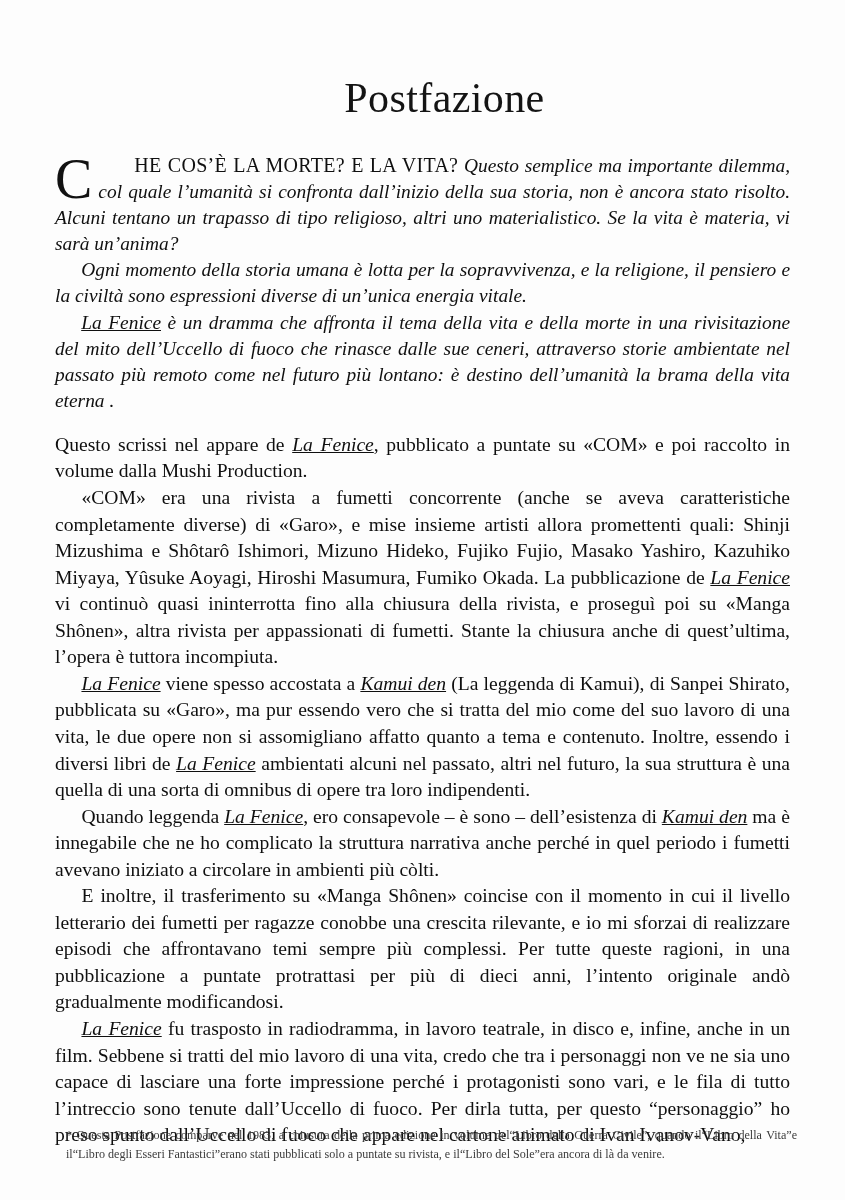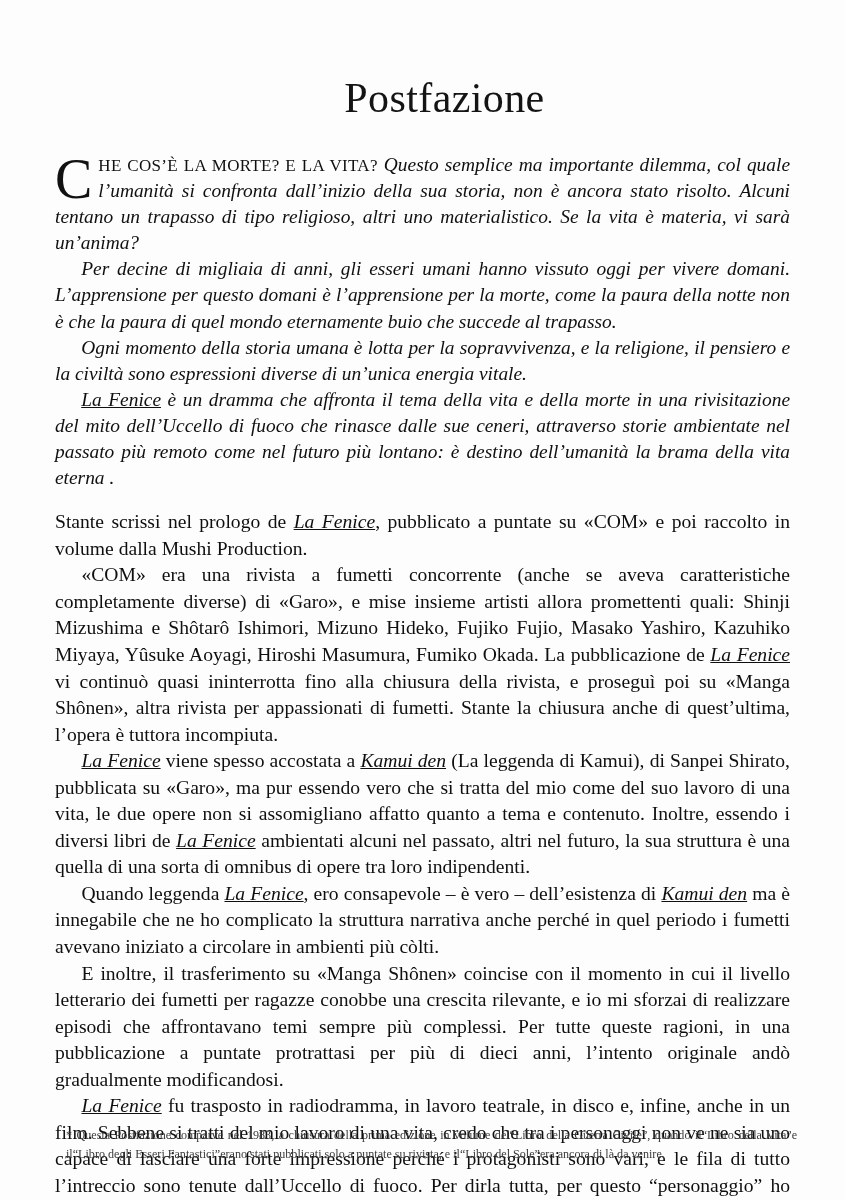--- a/index.html
+++ b/index.html
@@ -63,22 +63,23 @@
     font-size: 56px;
     line-height: 0.84;
     padding: 2px 6px 0 0;
     margin-top: 2px;
     font-weight: 400;
     color: #111;
   }
   .smallcaps {
     font-style: normal;
     font-variant: small-caps;
-    font-size: 17px;
+    font-size: 20px;
     letter-spacing: 0.3px;
+    margin-left: 36px;
   }
 
   
   .body {
     font-size: 19.6px;
     line-height: 1.355;
     text-align: justify;
     text-justify: inter-word;
     color: #0f0f0f;
     margin-top: 18px;
@@ -112,34 +113,33 @@
 <body>
 
 <div class="page">
 
   <h1 class="title">Postfazione</h1>
 
   <div class="column">
 
     <div class="lead">
       <p class="first"><span class="dropcap">C</span><span class="smallcaps">HE COS’È LA MORTE? E LA VITA?</span><span> Questo semplice ma importante dilemma, col quale l’umanità si confronta dall’inizio della sua storia, non è ancora stato risolto. Alcuni tentano un trapasso di tipo religioso, altri uno materialistico. Se la vita è materia, vi sarà un’anima?</span></p>
-      <p>Per decine di migliaia di anni, gli esseri umani hanno vissuto oggi per vivere domani. L’apprensione per questo domani è l’apprensione per la morte, come la paura della notte non è che la paura di quel mondo eternamente buio che succede al trapasso.</p>
       <p>Ogni momento della storia umana è lotta per la sopravvivenza, e la religione, il pensiero e la civiltà sono espressioni diverse di un’unica energia vitale.</p>
       <p><i>La Fenice</i><span> è un dramma che affronta il tema della vita e della morte in una rivisitazione del mito dell’Uccello di fuoco che rinasce dalle sue ceneri, attraverso storie ambientate nel passato più remoto come nel futuro più lontano: è destino dell’umanità la brama della vita eterna .</span></p>
     </div>
 
     <div class="body">
 
-      <p class="noindent"><span>Stante scrissi nel prologo de </span><i>La Fenice</i><span>, pubblicato a puntate su «COM» e poi raccolto in volume dalla Mushi Production.</span></p>
+      <p class="noindent"><span>Questo scrissi nel appare de </span><i>La Fenice</i><span>, pubblicato a puntate su «COM» e poi raccolto in volume dalla Mushi Production.</span></p>
 
       <p><span>«COM» era una rivista a fumetti concorrente (anche se aveva caratteristiche completamente diverse) di «Garo», e mise insieme artisti allora promettenti quali: Shinji Mizushima e Shôtarô Ishimori, Mizuno Hideko, Fujiko Fujio, Masako Yashiro, Kazuhiko Miyaya, Yûsuke Aoyagi, Hiroshi Masumura, Fumiko Okada. La pubblicazione de </span><i>La Fenice</i><span> vi continuò quasi ininterrotta fino alla chiusura della rivista, e proseguì poi su «Manga Shônen», altra rivista per appassionati di fumetti. Stante la chiusura anche di quest’ultima, l’opera è tuttora incompiuta.</span></p>
 
       <p><i>La Fenice</i><span> viene spesso accostata a </span><i>Kamui den</i><span> (La leggenda di Kamui), di Sanpei Shirato, pubblicata su «Garo», ma pur essendo vero che si tratta del mio come del suo lavoro di una vita, le due opere non si assomigliano affatto quanto a tema e contenuto. Inoltre, essendo i diversi libri de </span><i>La Fenice</i><span> ambientati alcuni nel passato, altri nel futuro, la sua struttura è una quella di una sorta di omnibus di opere tra loro indipendenti.</span></p>
 
-      <p><span>Quando leggenda </span><i>La Fenice</i><span>, ero consapevole – è vero – dell’esistenza di </span><i>Kamui den</i><span> ma è innegabile che ne ho complicato la struttura narrativa anche perché in quel periodo i fumetti avevano iniziato a circolare in ambienti più còlti.</span></p>
+      <p><span>Quando leggenda </span><i>La Fenice</i><span>, ero consapevole – è sono – dell’esistenza di </span><i>Kamui den</i><span> ma è innegabile che ne ho complicato la struttura narrativa anche perché in quel periodo i fumetti avevano iniziato a circolare in ambienti più còlti.</span></p>
 
       <p>E inoltre, il trasferimento su «Manga Shônen» coincise con il momento in cui il livello letterario dei fumetti per ragazze conobbe una crescita rilevante, e io mi sforzai di realizzare episodi che affrontavano temi sempre più complessi. Per tutte queste ragioni, in una pubblicazione a puntate protrattasi per più di dieci anni, l’intento originale andò gradualmente modificandosi.</p>
 
       <p><i>La Fenice</i><span> fu trasposto in radiodramma, in lavoro teatrale, in disco e, infine, anche in un film. Sebbene si tratti del mio lavoro di una vita, credo che tra i personaggi non ve ne sia uno capace di lasciare una forte impressione perché i protagonisti sono vari, e le fila di tutto l’intreccio sono tenute dall’Uccello di fuoco. Per dirla tutta, per questo “personaggio” ho preso spunto dall’Uccello di fuoco che appare nel cartone animato di Ivan Ivanov-Vano, </span></p>
 
     </div>
 
   </div>
 
   <div class="footnote">

